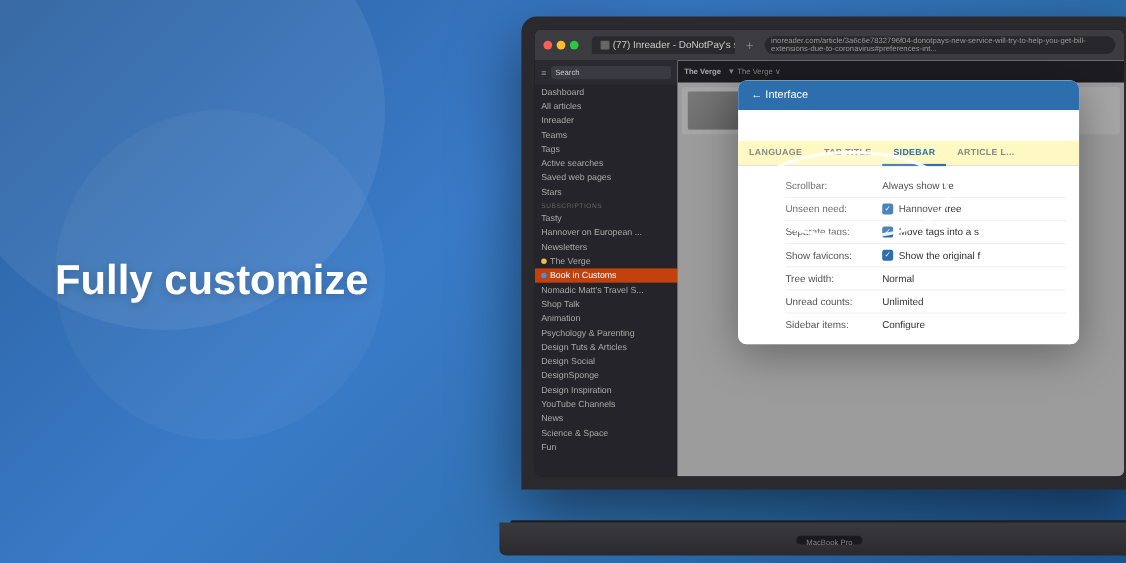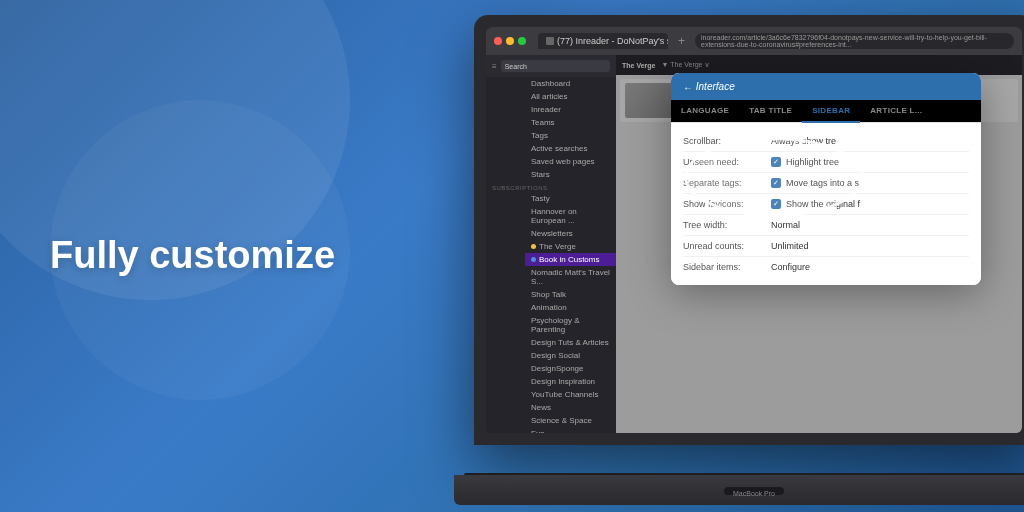--- a/index.html
+++ b/index.html
@@ -190,25 +190,24 @@
       padding: 4px 6px 1px;
     }
 
     .sidebar-item {
       padding: 2px 6px;
       font-size: 8px;
       color: #aaa;
       display: flex;
       align-items: center;
       gap: 3px;
-      margin-left: 39px;
     }
 
     .sidebar-item.active {
-      background: #4c1d95;
+      background: #c2410c;
       color: #fff;
     }
 
     .sidebar-item-dot {
       width: 5px; height: 5px;
       border-radius: 50%;
       background: #666;
       flex-shrink: 0;
     }
 
@@ -309,27 +308,27 @@
       background: #2d6fad;
       padding: 8px 12px;
       display: flex;
       align-items: center;
       gap: 6px;
     }
 
     .modal-back-btn {
       color: #fff;
       font-size: 10px;
-      font-style: italic;
     }
 
     .modal-tabs {
       display: flex;
       border-bottom: 1px solid #e0e0e0;
-      background: #000000;
+      background: #fef9c3;
+      margin-top: 28px;
     }
 
     .modal-tab {
       padding: 6px 10px;
       font-size: 8px;
       color: #888;
       font-weight: 600;
       letter-spacing: 0.3px;
       text-transform: uppercase;
       cursor: pointer;
@@ -346,20 +345,21 @@
       padding: 8px 12px;
       background: #fff;
     }
 
     .setting-row {
       display: flex;
       align-items: center;
       padding: 5px 0;
       border-bottom: 1px solid #f0f0f0;
       gap: 8px;
+      margin-left: 31px;
     }
     .setting-row:last-child {
       border-bottom: none;
       align-items: flex-end;
     }
 
     .setting-label {
       width: 80px;
       font-size: 9px;
       color: #555;
@@ -616,21 +616,21 @@
                 <div class="setting-label">Scrollbar:</div>
                 <div class="setting-value">
                   <span>Always show tre</span>
                 </div>
               </div>
 
               <div class="setting-row">
                 <div class="setting-label">Unseen need:</div>
                 <div class="setting-value">
                   <div class="checkbox-checked">✓</div>
-                  <span>Highlight tree</span>
+                  <span>Hannover tree</span>
                 </div>
               </div>
 
               <div class="setting-row">
                 <div class="setting-label">Separate tags:</div>
                 <div class="setting-value">
                   <div class="checkbox-checked">✓</div>
                   <span>Move tags into a s</span>
                 </div>
               </div>

